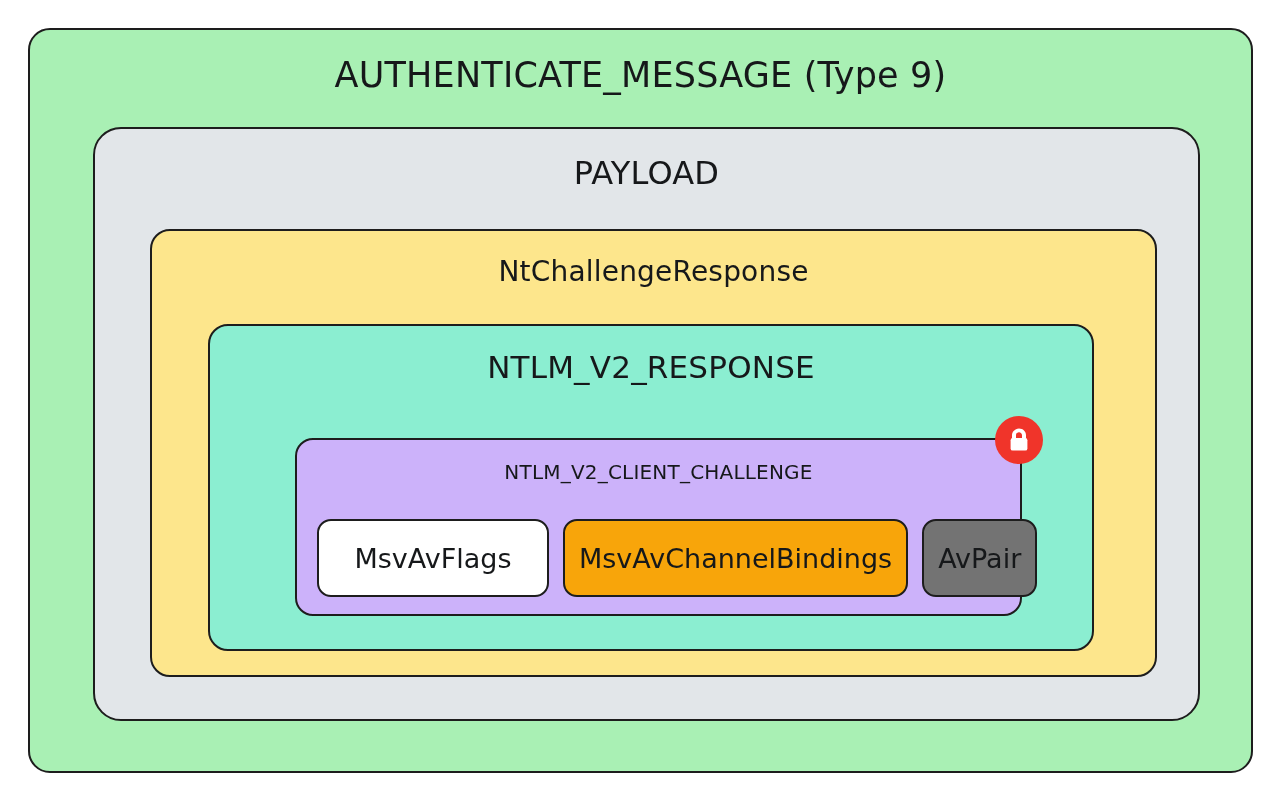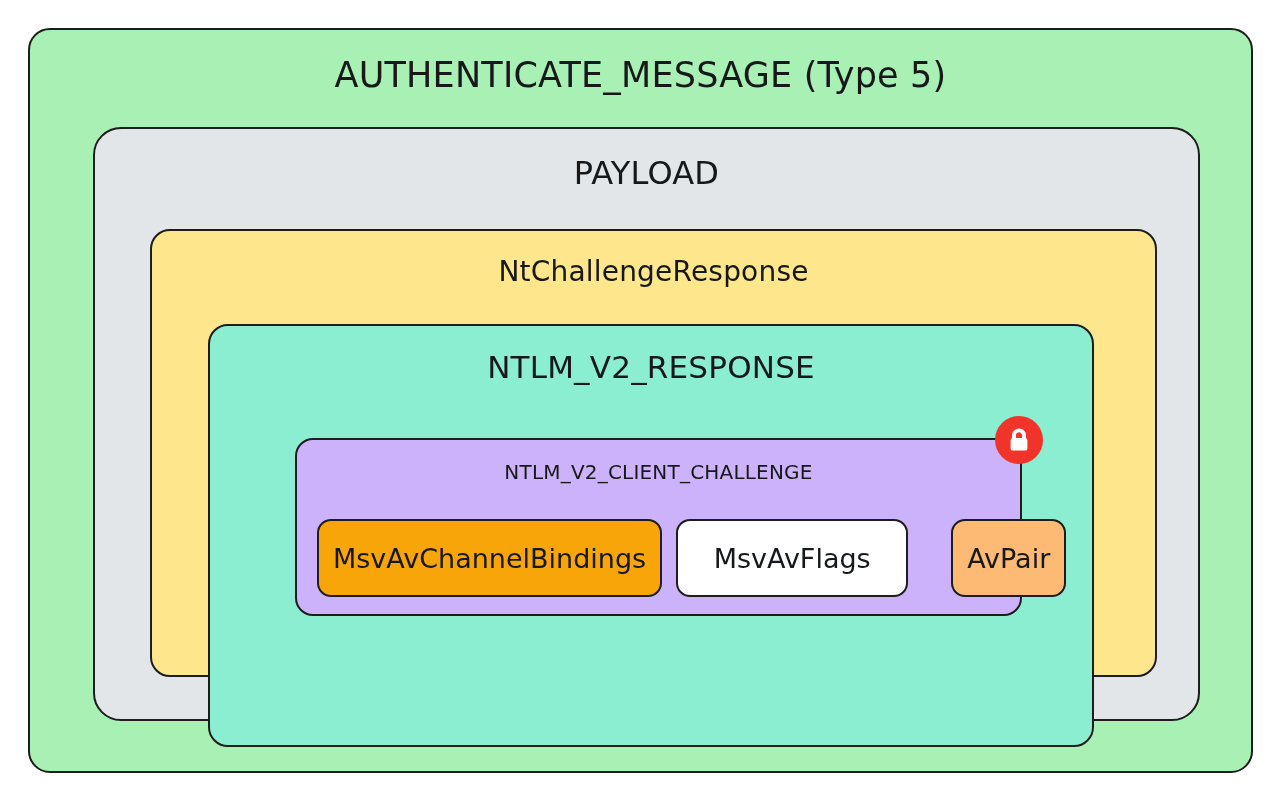--- a/index.html
+++ b/index.html
@@ -79,21 +79,21 @@
   #layer-nt-challenge-response > .box-label {
     font-size: 28px;
     padding-top: 27px;
   }
 
   
   #layer-ntlm-v2-response {
     left: 56px;
     top: 93px;
     width: 886px;
-    height: 423px;
+    height: 327px;
     background: #8beed1;
     border-radius: 20px;
   }
   #layer-ntlm-v2-response > .box-label {
     font-size: 31px;
     padding-top: 26px;
   }
 
   
   #layer-ntlm-v2-client-challenge {
@@ -137,24 +137,23 @@
   .chip-channel-bindings {
     background: #f8a50a;
     flex: 0 0 auto;
   }
   .chip-flags {
     background: #ffffff;
     flex: 0 0 auto;
     min-width: 232px;
   }
   .chip-avpair {
-    background: #fdba74;
+    background: #737373;
     flex: 0 0 auto;
     min-width: 110px;
-    margin-left: 29px;
   }
 
   
   #lock-badge {
     position: absolute;
     width: 48px;
     height: 48px;
     right: -23px;
     top: -24px;
     border-radius: 50%;
@@ -167,21 +166,21 @@
   #lock-badge svg {
     display: block;
   }
 </style>
 </head>
 <body>
 
 <div id="canvas">
 
   <div class="box" id="layer-authenticate-message">
-    <div class="box-label">AUTHENTICATE_MESSAGE (Type 5)</div>
+    <div class="box-label">AUTHENTICATE_MESSAGE (Type 9)</div>
 
     <div class="box" id="layer-payload">
       <div class="box-label">PAYLOAD</div>
 
       <div class="box" id="layer-nt-challenge-response">
         <div class="box-label">NtChallengeResponse</div>
 
         <div class="box" id="layer-ntlm-v2-response">
           <div class="box-label">NTLM_V2_RESPONSE</div>
 
@@ -190,22 +189,22 @@
             <div id="lock-badge">
               <svg width="26" height="28" viewBox="0 0 26 28" aria-hidden="true">
                 <path d="M13 2.6c-4.0 0-7.0 2.9-7.0 6.7v3.3h4.0V9.3c0-1.8 1.3-3.1 3.0-3.1s3.0 1.3 3.0 3.1v3.3h4.0V9.3C20.0 5.5 17.0 2.6 13 2.6z" fill="#ffffff"></path>
                 <rect x="4.6" y="12.0" width="16.8" height="12.6" rx="2.2" fill="#ffffff"></rect>
               </svg>
             </div>
 
             <div class="box-label">NTLM_V2_CLIENT_CHALLENGE</div>
 
             <div class="chip-row">
+              <div class="chip chip-flags">MsvAvFlags</div>
               <div class="chip chip-channel-bindings">MsvAvChannelBindings</div>
-              <div class="chip chip-flags">MsvAvFlags</div>
               <div class="chip chip-avpair">AvPair</div>
             </div>
 
           </div>
         </div>
       </div>
     </div>
   </div>
 
 </div>

